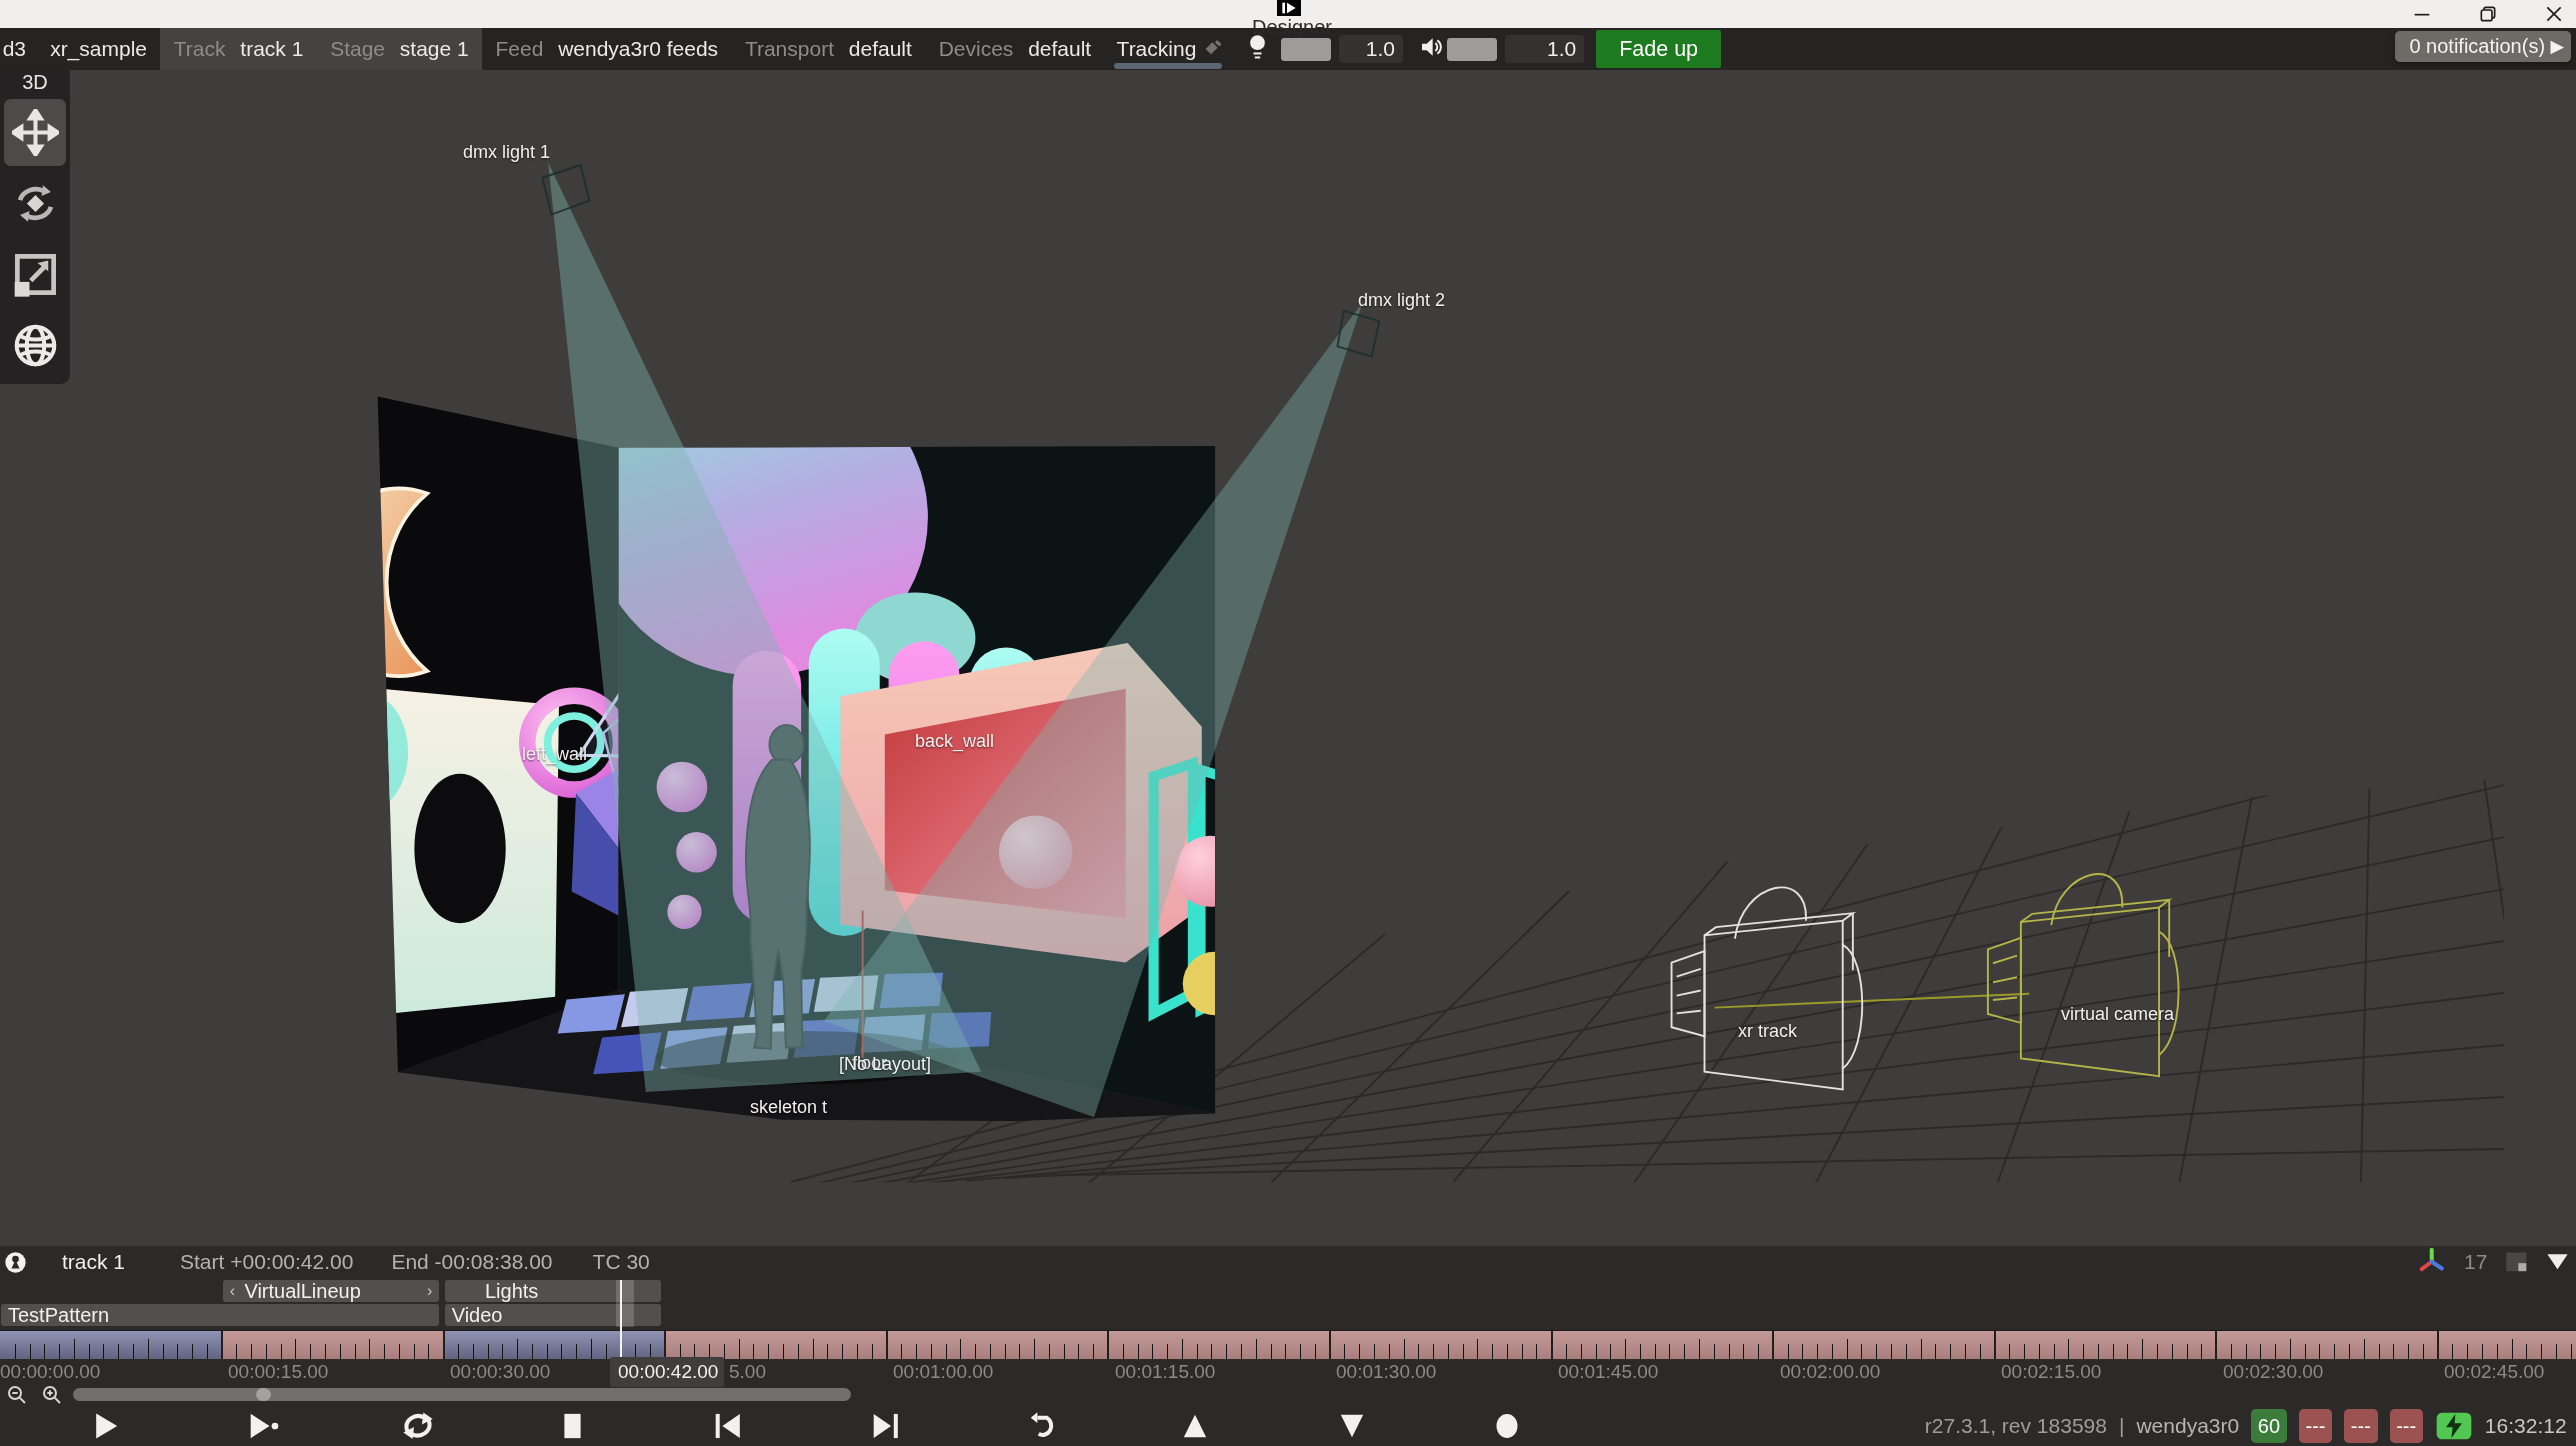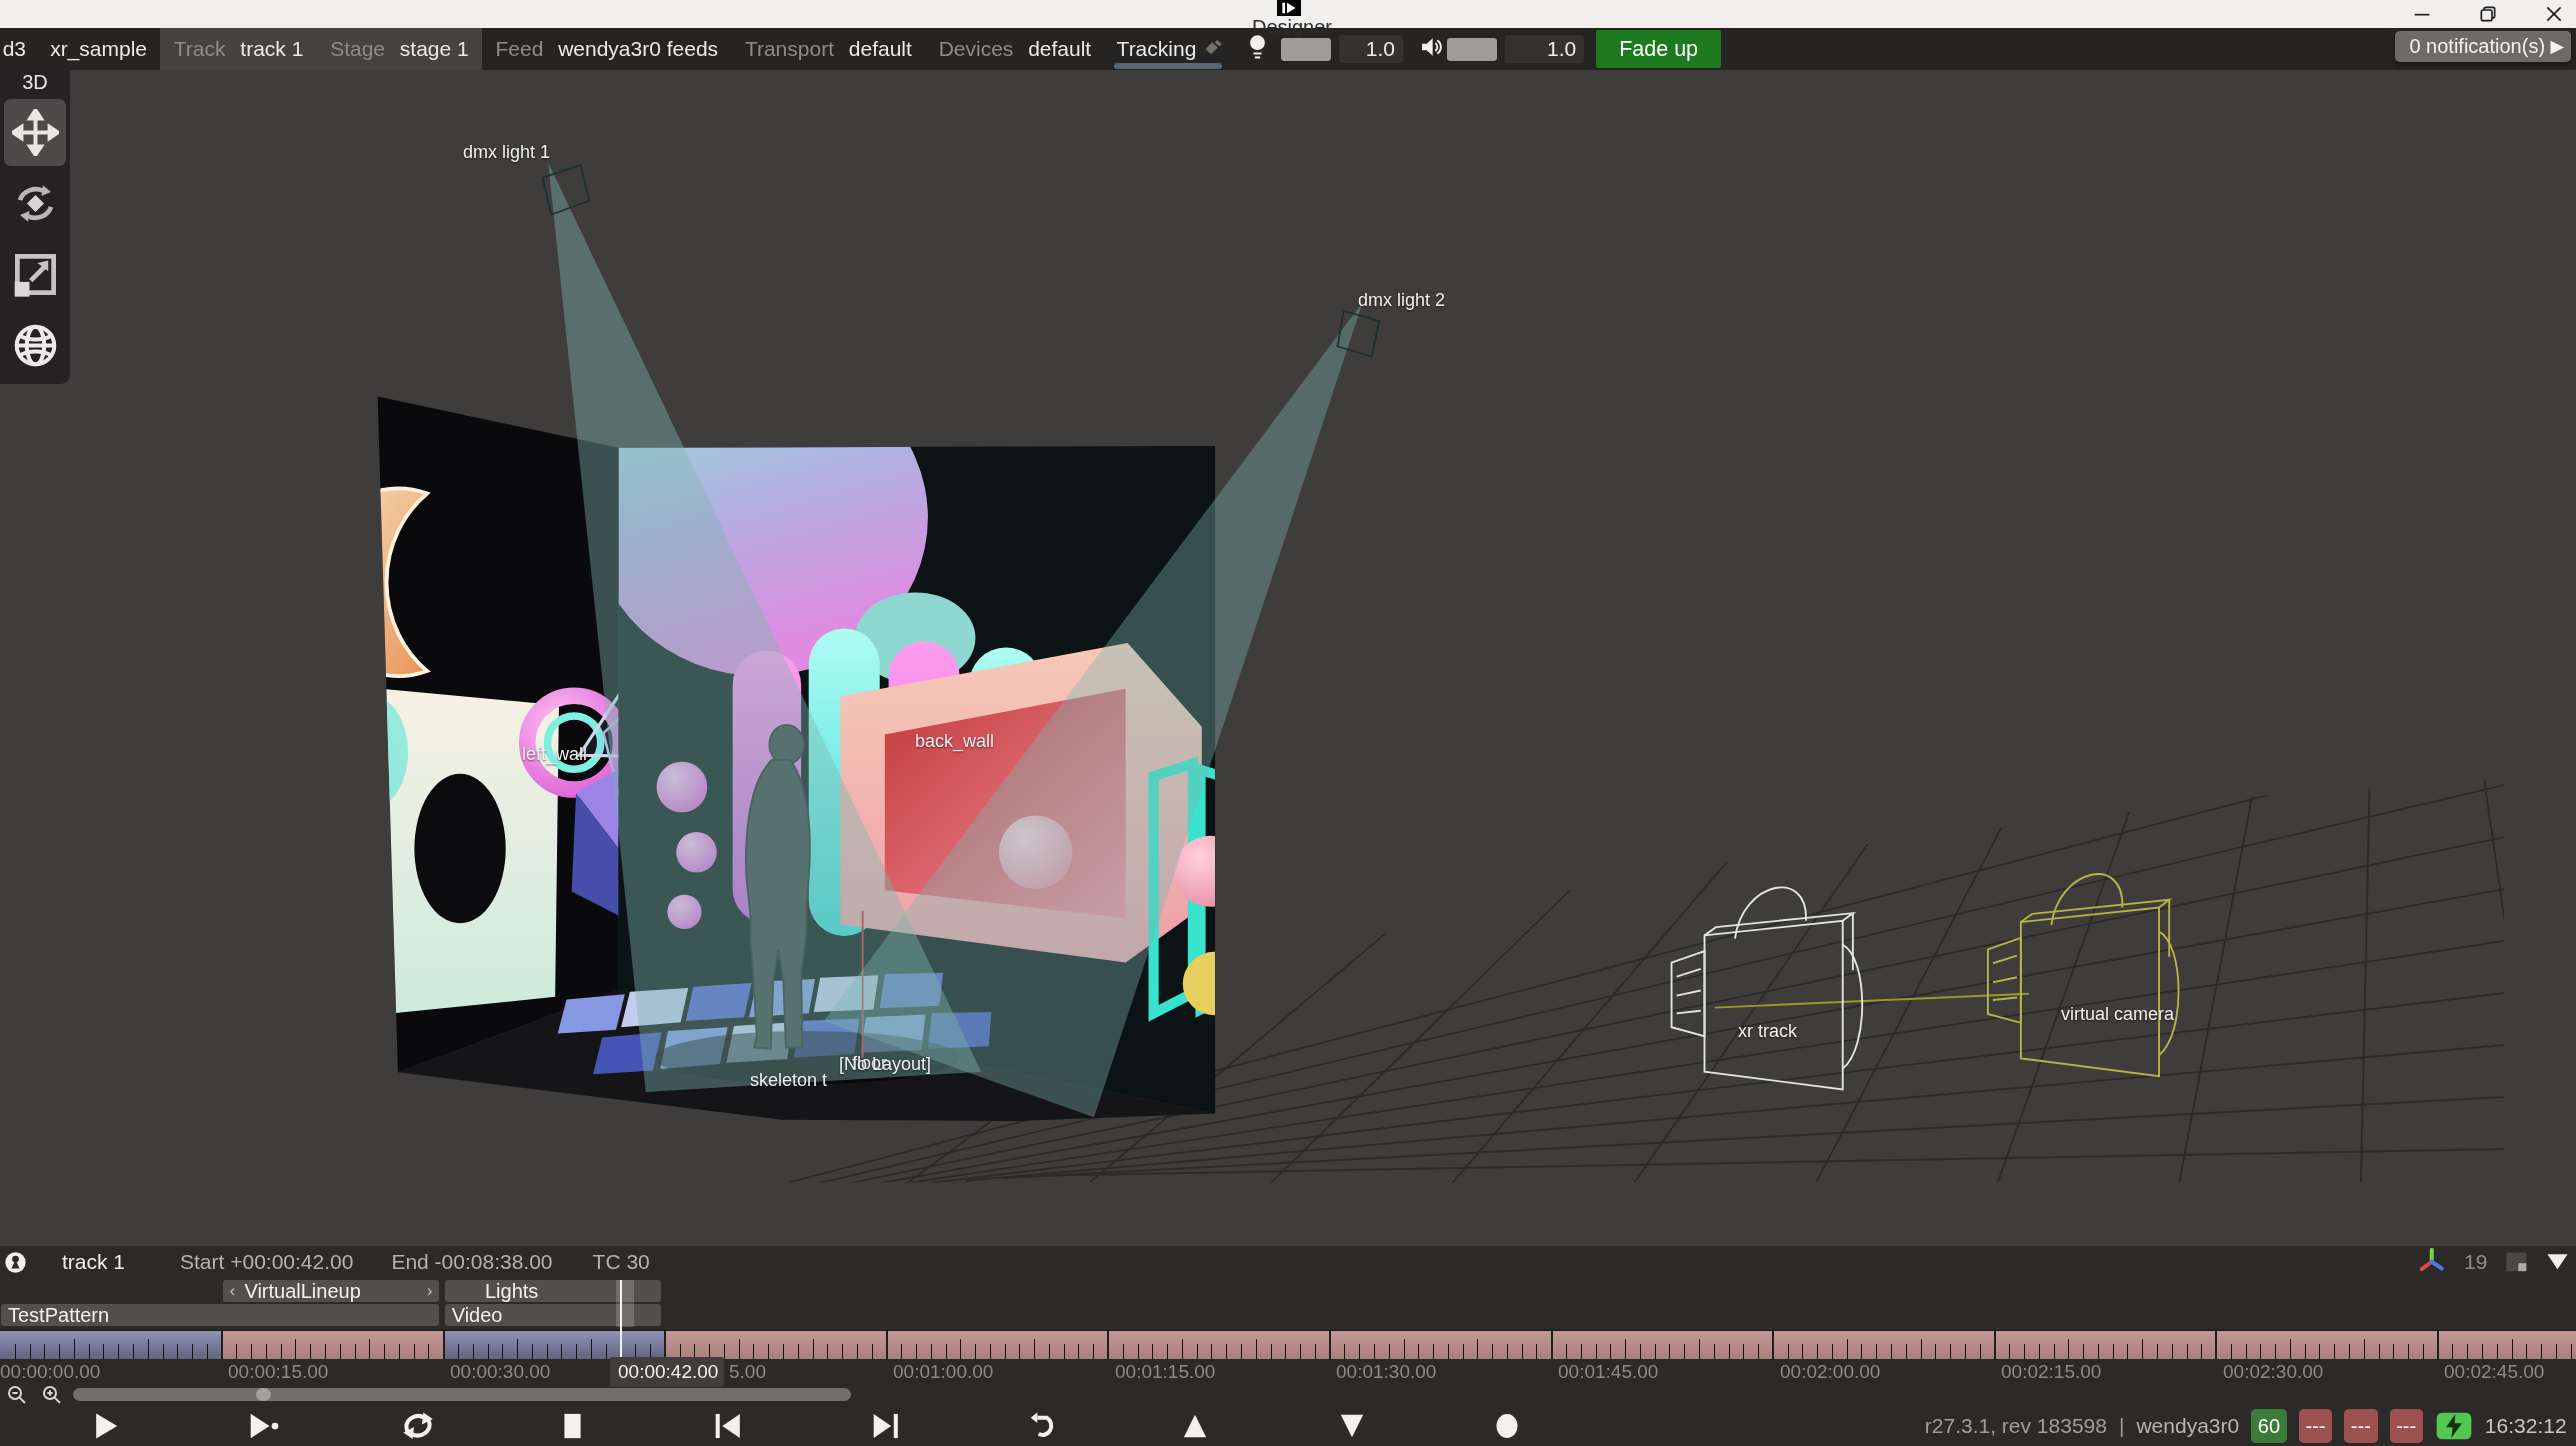--- a/index.html
+++ b/index.html
@@ -276,21 +276,21 @@
       </g>
     </svg>
 
     
   </div>
 
   <div class="vlabel" style="left:463px;top:142px;">dmx light 1</div>
   <div class="vlabel" style="left:1322px;top:290px;margin-left:36px;">dmx light 2</div>
   <div class="vlabel" style="left:522px;top:744px;">left_wall</div>
   <div class="vlabel" style="left:915px;top:731px;">back_wall</div>
-  <div class="vlabel" style="left:750px;top:1070px;">skeleton t</div>
+  <div class="vlabel" style="left:750px;top:1097px;">skeleton t</div>
   <div class="vlabel" style="left:852px;top:1053px;">floor</div>
   <div class="vlabel" style="left:839px;top:1054px;">[No Layout]</div>
   <div class="vlabel" style="left:1738px;top:1021px;">xr track</div>
   <div class="vlabel" style="left:2061px;top:1004px;">virtual camera</div>
 
   <div id="titlebar">
     <div id="app-logo">
       <svg width="16" height="16" viewBox="0 0 24 24">
           <rect x="2" y="4" width="4" height="16" fill="#fff"></rect>
       <polygon points="9,4 22,12 9,20" fill="#fff"></polygon>
@@ -431,21 +431,21 @@
       <span class="tname">track 1</span>
       <span class="tstat" style="margin-left:55px;">Start +00:00:42.00</span>
       <span class="tstat" style="margin-left:38px;">End -00:08:38.00</span>
       <span class="tstat" style="margin-left:40px;">TC 30</span>
       <div id="tb-right">
         <svg width="29.5" height="29.5" viewBox="0 0 44 44" fill="none" stroke-width="6" stroke-linecap="round">
           <line x1="22" y1="22" x2="22" y2="4" stroke="#6cd84a"></line>
           <line x1="22" y1="22" x2="7" y2="33" stroke="#e04848"></line>
           <line x1="22" y1="22" x2="37" y2="32" stroke="#4a7ae0"></line>
           </svg>
-        <span style="font-size:21px;">19</span>
+        <span style="font-size:21px;">17</span>
         <svg width="24" height="23" viewBox="0 0 36 34">
           <rect x="2" y="2" width="30" height="28" fill="#4a4846"></rect>
             <rect x="20" y="18" width="12" height="12" fill="#aeacaa"></rect>
           </svg>
         <svg width="23" height="17.5" viewBox="0 0 34 26">
           <polygon points="2,2 32,2 17,24" fill="#f0efec"></polygon>
           </svg>
       </div>
     </div>
 

